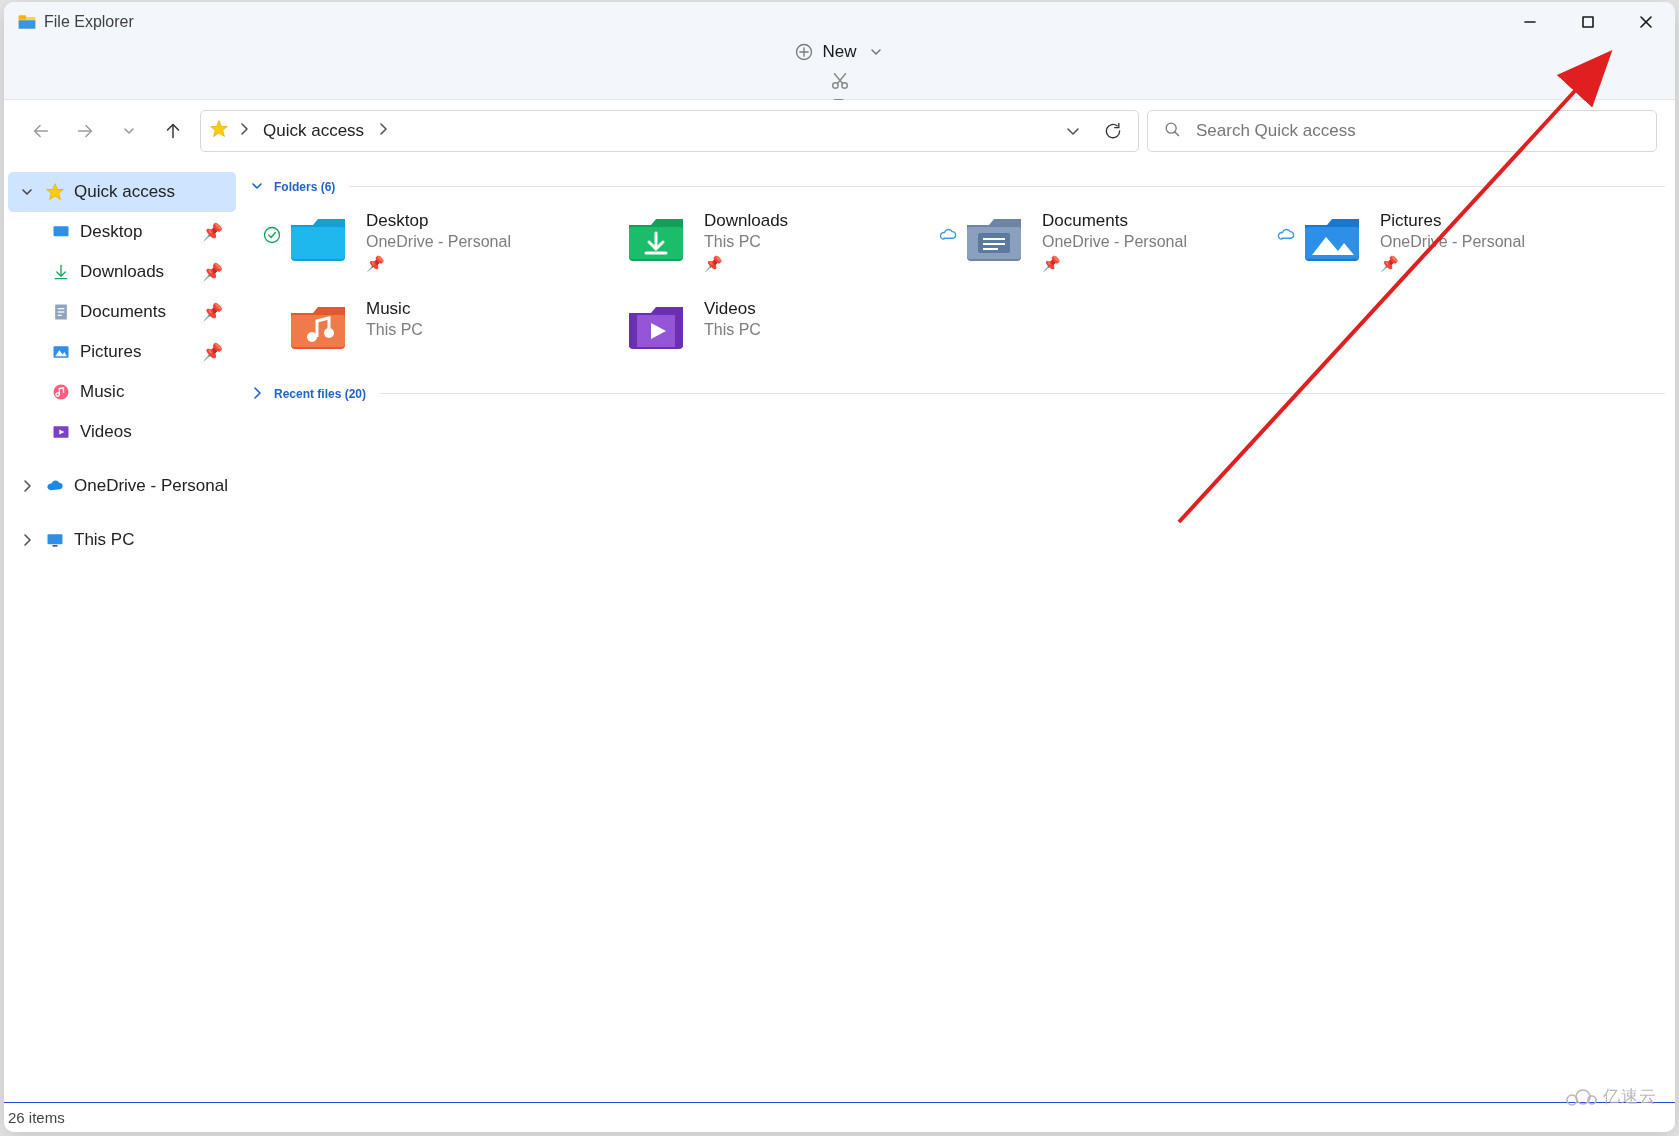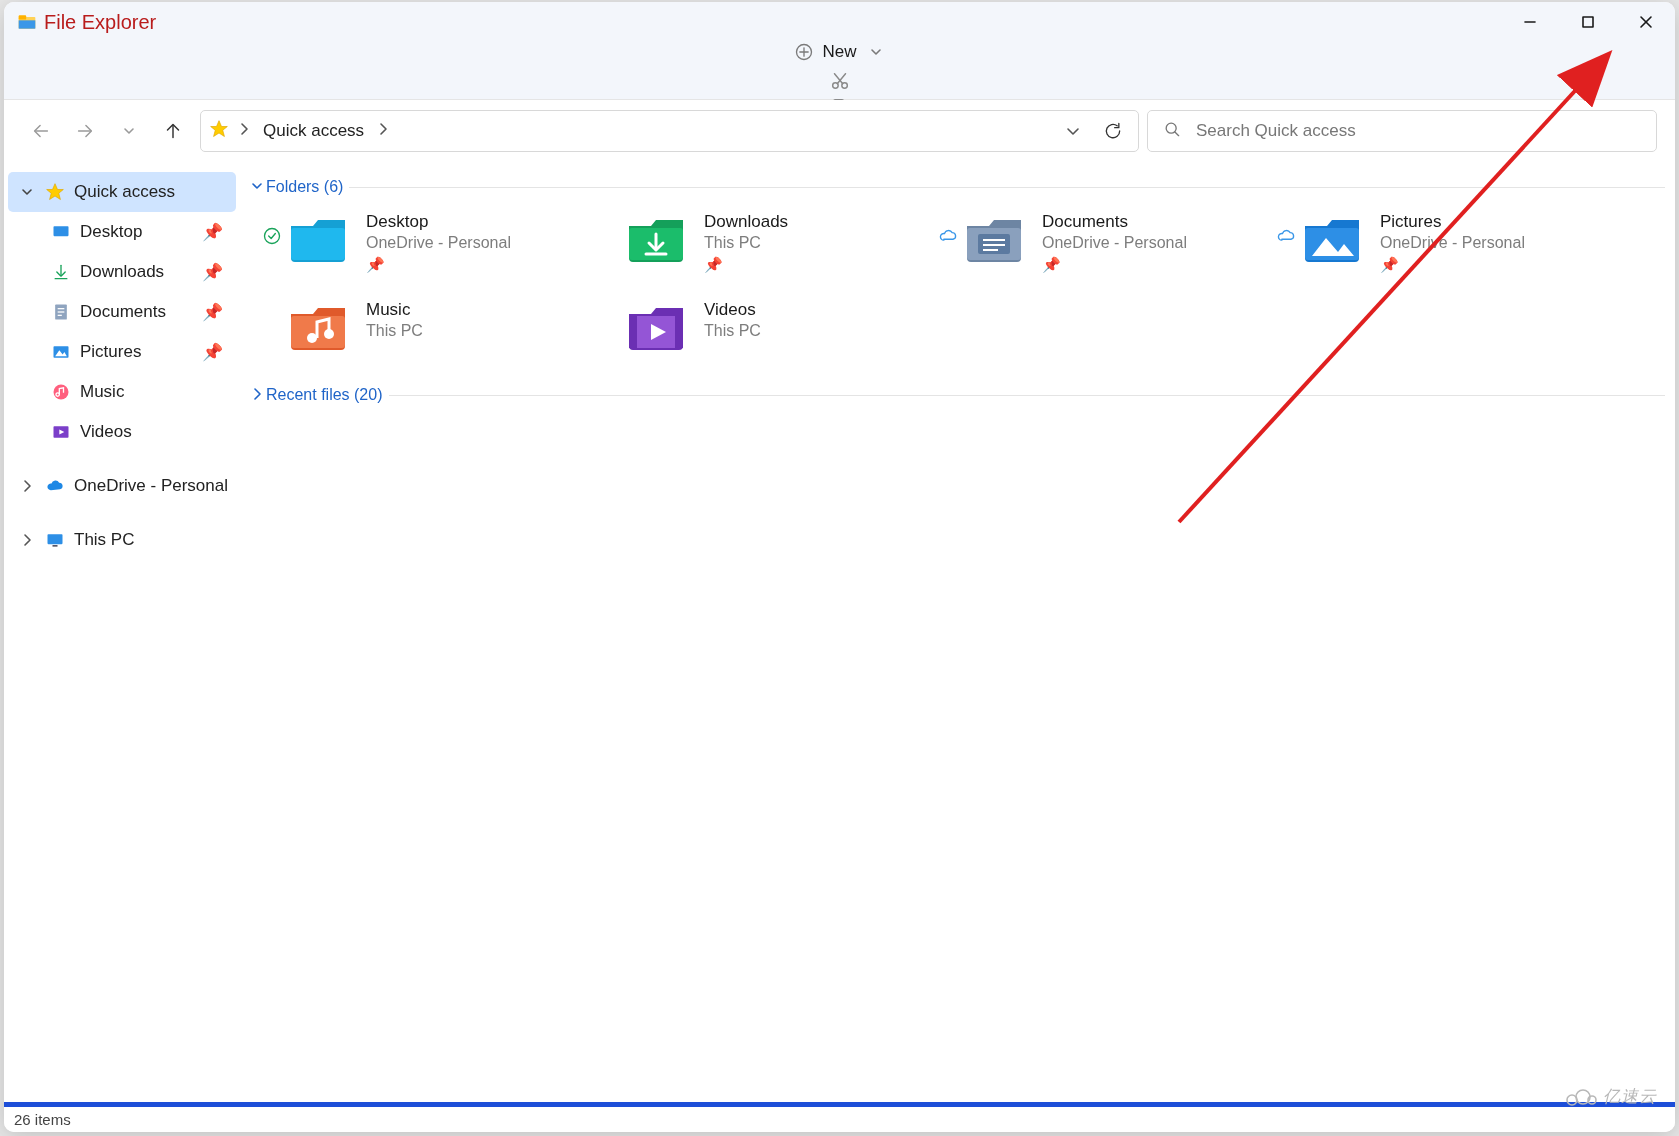--- a/index.html
+++ b/index.html
@@ -7,21 +7,21 @@
 .window {
   position: absolute; left: 4px; top: 2px; width: 1671px; height: 1130px;
   background: #fff; border-radius: 10px; box-shadow: 0 4px 24px rgba(0,0,0,.18);
   display: flex; flex-direction: column; overflow: hidden;
 }
 
 .titlebar {
   height: 40px; display: flex; align-items: center; background: #f3f6fb;
 }
 .titlebar .icon-box { width: 30px; display:flex; justify-content:center; margin-left:8px;}
-.titlebar .title { font-size: 20px; color:#b91c1c; margin-left:2px;}
+.titlebar .title { font-size: 16px; color:#404040; margin-left:2px;}
 .titlebar .spacer { flex: 1; }
 .winbtn { width: 58px; height: 40px; display:flex; align-items:center; justify-content:center; }
 .winbtn svg { stroke:#1a1a1a; }
 
 
 .toolbar {
   height: 58px; display:flex; align-items:center; gap:4px;
   padding: 0 14px; background:#f3f6fb; border-bottom:1px solid #e5e5e5;flex-direction:column;
 }
 .tbtn {
@@ -72,22 +72,23 @@
 }
 .tree-item.selected { background:#cfe4ff; }
 .tree-item .exp { width:18px; display:flex; justify-content:center; color:#555;}
 .tree-item .ic { width:22px; display:flex; justify-content:center;}
 .tree-item .pin { position:absolute; right:12px; color:#9a9a9a; }
 .tree-indent1 { padding-left:42px; }
 .tree-gap { height:14px; }
 
 .content { flex:1; background:#fff; padding:8px 0 0 8px; overflow:auto; position:relative;}
 .section-head {
-  display:flex; align-items:center; color:#1f64c8; font-size:16px;
+  display:flex; align-items:center; gap:8px; color:#1f64c8; font-size:12px;
   margin:6px 0 8px 0;
+  font-weight:bold;
 }
 .section-head .label { white-space:nowrap; }
 .section-head .line { flex:1; height:1px; background:#e4e4e4; margin-left:6px; margin-right:10px;}
 .section-head .chev { transform:translateY(1px); }
 
 .folder-grid {
   display:grid; grid-template-columns: repeat(4, 338px);
   row-gap:26px; column-gap:0; padding:6px 10px 22px 40px;
 }
 .folder-item { display:flex; align-items:flex-start; gap:18px; position:relative;}
@@ -96,33 +97,33 @@
   position:relative; flex:0 0 auto; margin-top:2px;
 }
 .folder-meta { display:flex; flex-direction:column; gap:2px; }
 .folder-meta .name { font-size:17px; color:#1a1a1a; }
 .folder-meta .loc  { font-size:16px; color:#7d7d7d; }
 .folder-meta .pin  { font-size:15px; color:#9a9a9a; margin-top:2px;}
 .status-ic { position:absolute; left:-26px; top:14px; }
 
 
 .statusbar {
-  height:30px; border-top:5px solid #1d4ed8; display:flex; align-items:center;
-  padding:0 10px; font-size:15px; color:#444; background:#fff;
+  height:30px; border-top:1px solid #1d4ed8; display:flex; align-items:center;
+  padding:0 4px; font-size:15px; color:#444; background:#fff;
 }
 
 
 .arrow-overlay {
   position:absolute; inset:0; pointer-events:none;
 }
 
 
 .watermark {
   position:absolute; right:18px; bottom:24px; font-size:17px; color:#b8b8b8;
-  display:flex; align-items:center; gap:6px; letter-spacing:1px;font-style:italic;
+  display:flex; align-items:center; gap:6px; letter-spacing:1px;
 }
 
 
 .ic18{width:18px;height:18px}.ic20{width:20px;height:20px}.ic22{width:22px;height:22px}
 .stroke{fill:none;stroke-width:1.6;stroke-linecap:round;stroke-linejoin:round}
 </style>
 </head>
 <body>
 
 <div class="window">

